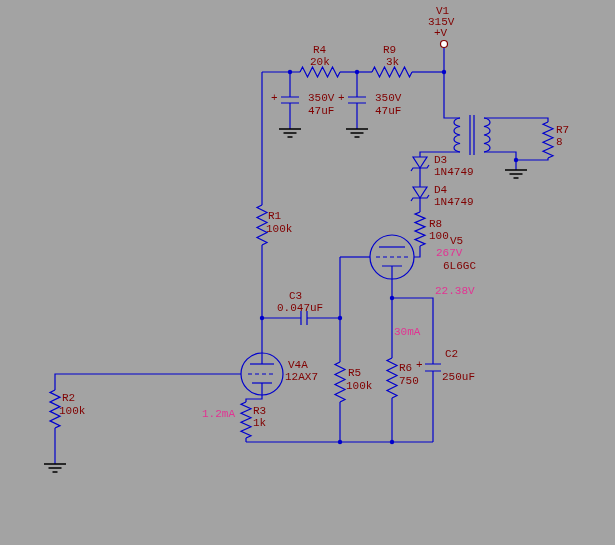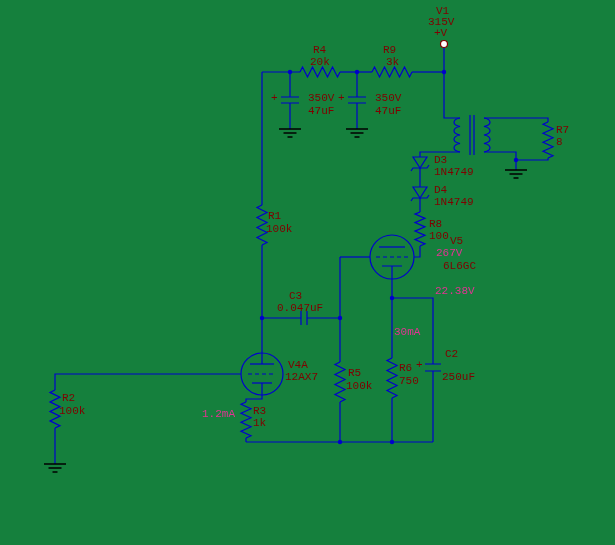--- a/index.html
+++ b/index.html
@@ -1,16 +1,16 @@
 <!DOCTYPE html>
 <html><head>
 <meta charset="utf-8">
 <style>
   html,body{margin:0;padding:0;background:#ffffff;}
-  .canvas{position:relative;width:615px;height:545px;background:#15803d;overflow:hidden;}
+  .canvas{position:relative;width:615px;height:545px;background:#a3a3a3;overflow:hidden;}
   svg{display:block;}
   .wire{stroke:#0000cd;stroke-width:1.2;fill:none;}
   .sym{stroke:#0000cd;stroke-width:1.2;fill:none;}
   .grid-dash{stroke:#0000cd;stroke-width:1.2;fill:none;stroke-dasharray:4 3;}
   .dot{fill:#0000cd;stroke:none;}
   .gnd{stroke:#000000;stroke-width:1.3;fill:none;}
   .node{stroke:#800000;stroke-width:1.2;fill:#ffffff;}
   text{font-family:"Liberation Mono","DejaVu Sans Mono",monospace;font-size:11px;}
   .lbl{fill:#800000;}
   .ann{fill:#e23393;}

